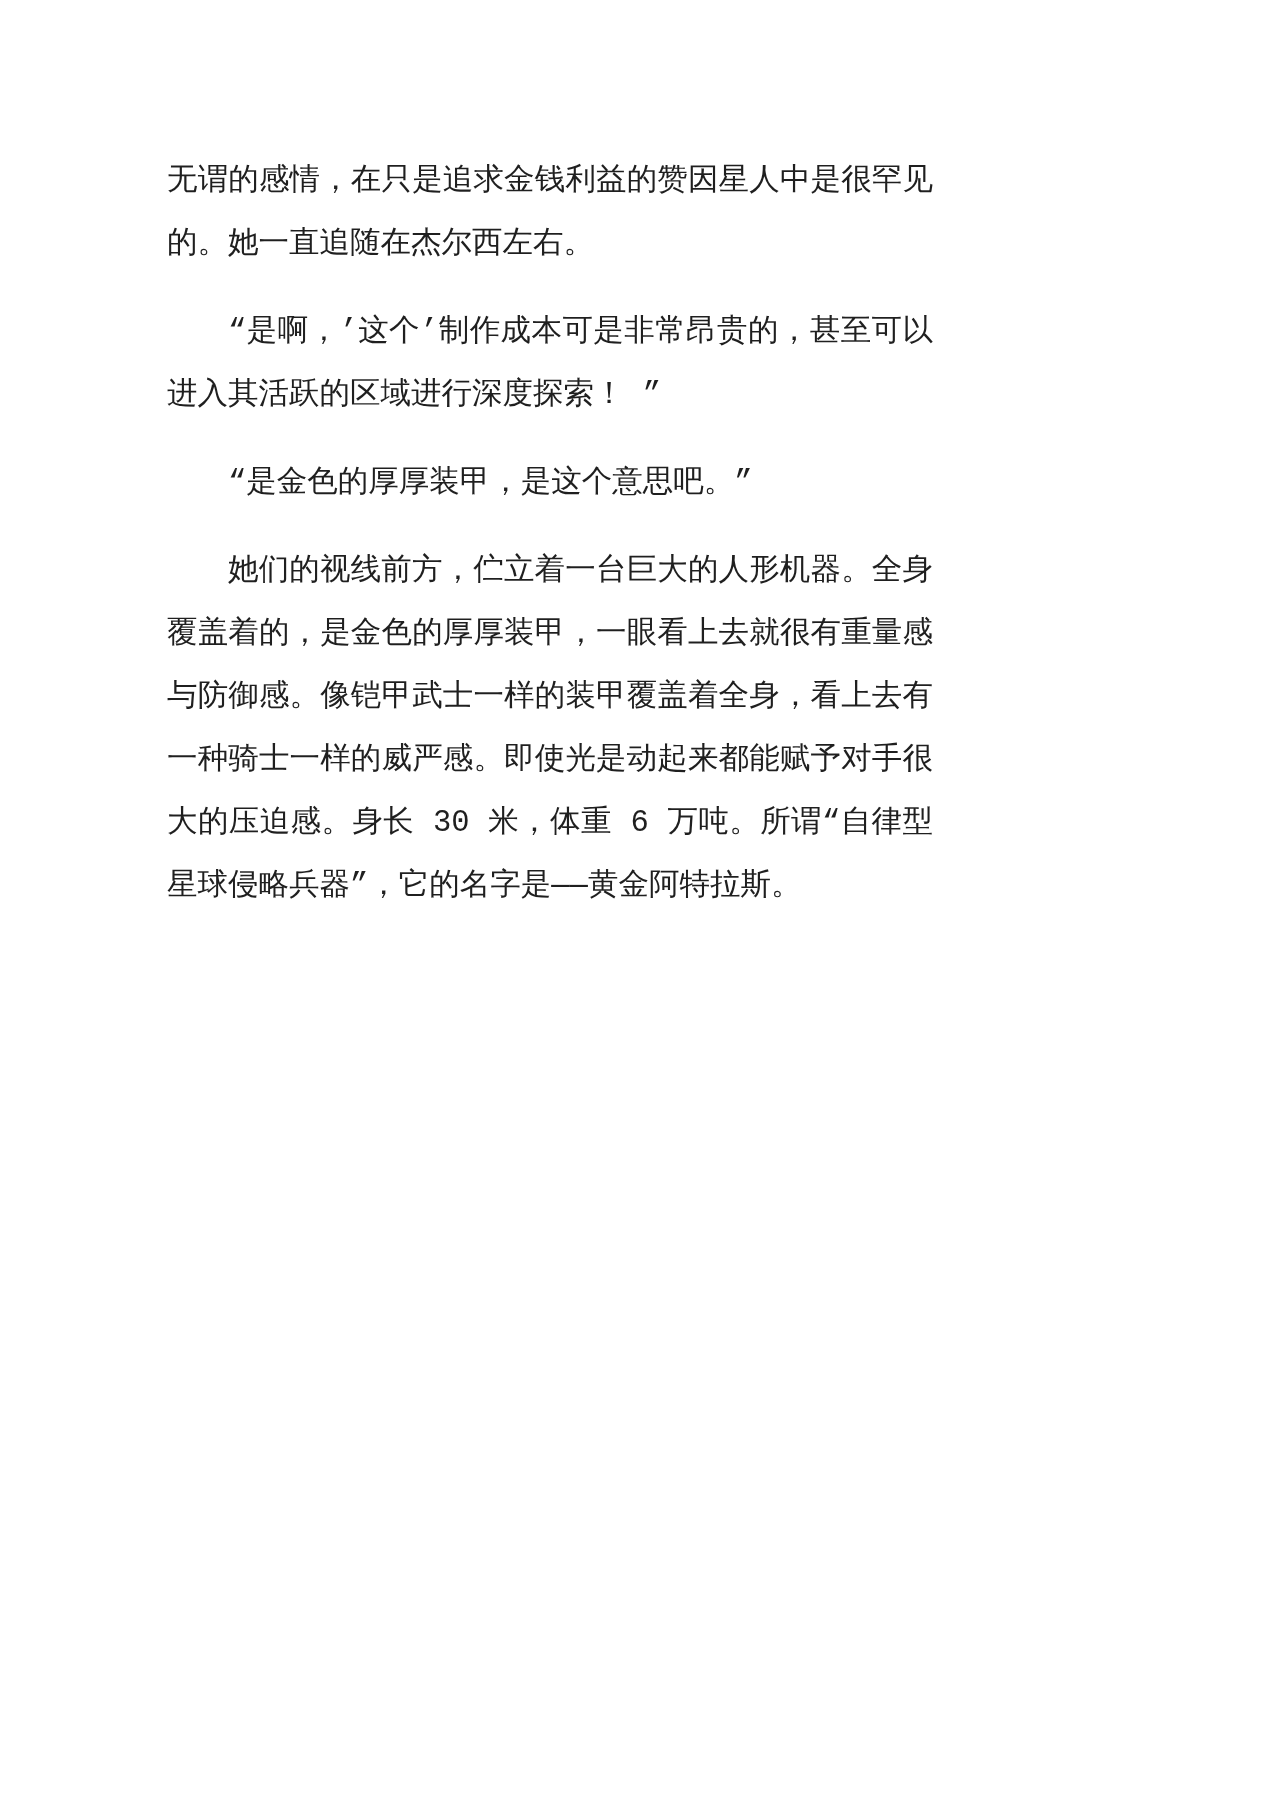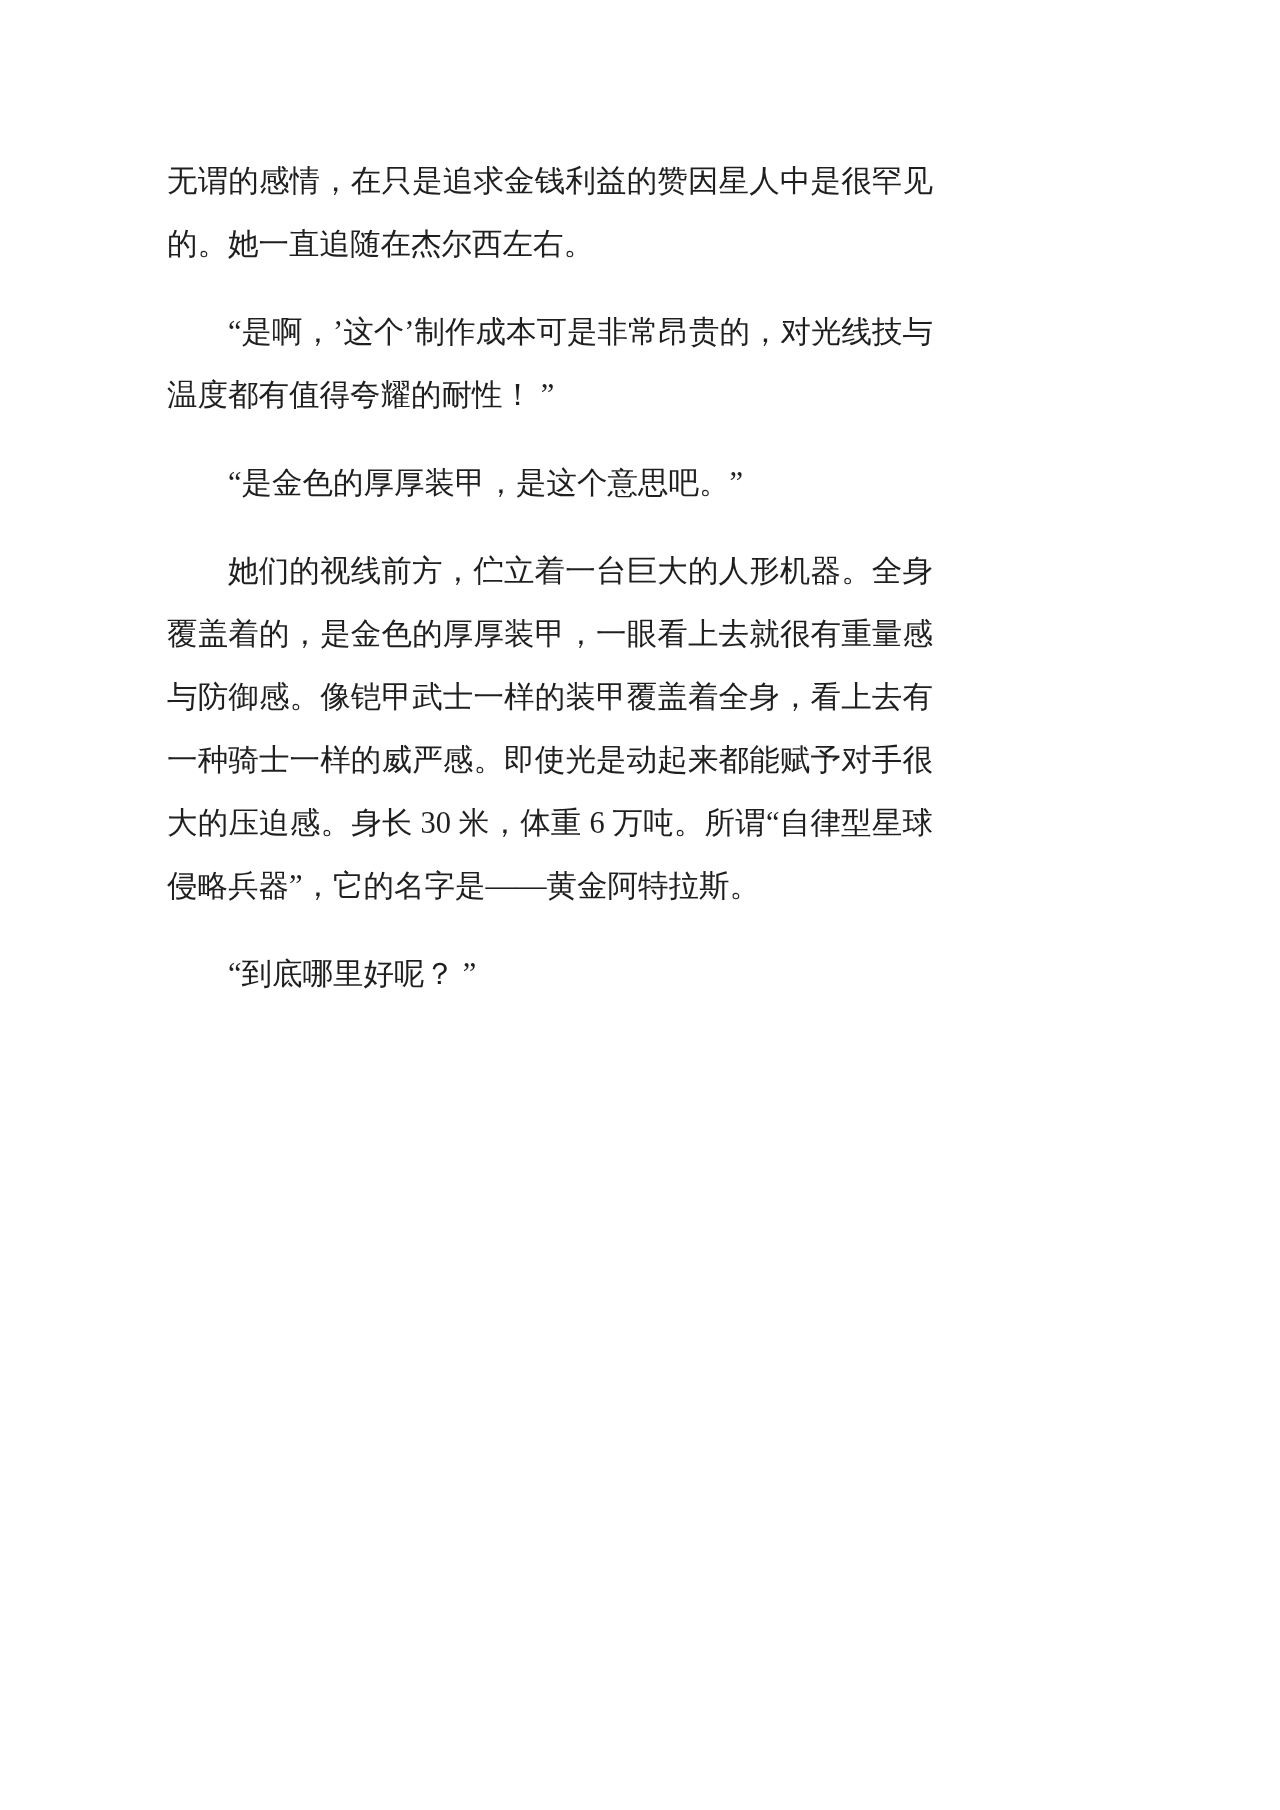--- a/index.html
+++ b/index.html
@@ -6,21 +6,21 @@
     margin: 0;
     padding: 0;
     background: #ffffff;
   }
   .page {
     position: relative;
     width: 1280px;
     height: 1810px;
     background: #ffffff;
     overflow: hidden;
-    font-family: Liberation Serif, serif;
+    font-family: Liberation Mono, monospace;
   }
   .content {
     position: absolute;
     left: 167px;
     top: 150px;
     width: 766px;
   }
   .content p {
     margin: 0 0 25px 0;
     font-size: 30.5px;
@@ -33,18 +33,17 @@
   .content p.indent {
     text-indent: 61px;
   }
 </style>
 </head>
 <body>
 
 <div class="page">
   <div class="content" id="content">
       <p>无谓的感情，在只是追求金钱利益的赞因星人中是很罕见的。她一直追随在杰尔西左右。</p>
-      <p class="indent">“是啊，’这个’制作成本可是非常昂贵的，对光线技与温度都有值得夸耀的耐性！ ”</p>
+      <p class="indent">“是啊，’这个’制作成本可是非常昂贵的，甚至可以进入其活跃的区域进行深度探索！ ”</p>
       <p class="indent">“是金色的厚厚装甲，是这个意思吧。”</p>
       <p class="indent">她们的视线前方，伫立着一台巨大的人形机器。全身覆盖着的，是金色的厚厚装甲，一眼看上去就很有重量感与防御感。像铠甲武士一样的装甲覆盖着全身，看上去有一种骑士一样的威严感。即使光是动起来都能赋予对手很大的压迫感。身长 30 米，体重 6 万吨。所谓“自律型星球侵略兵器”，它的名字是——黄金阿特拉斯。</p>
-      <p class="indent">“到底哪里好呢？ ”</p>
     </div>
 </div>
 
 </body></html>

